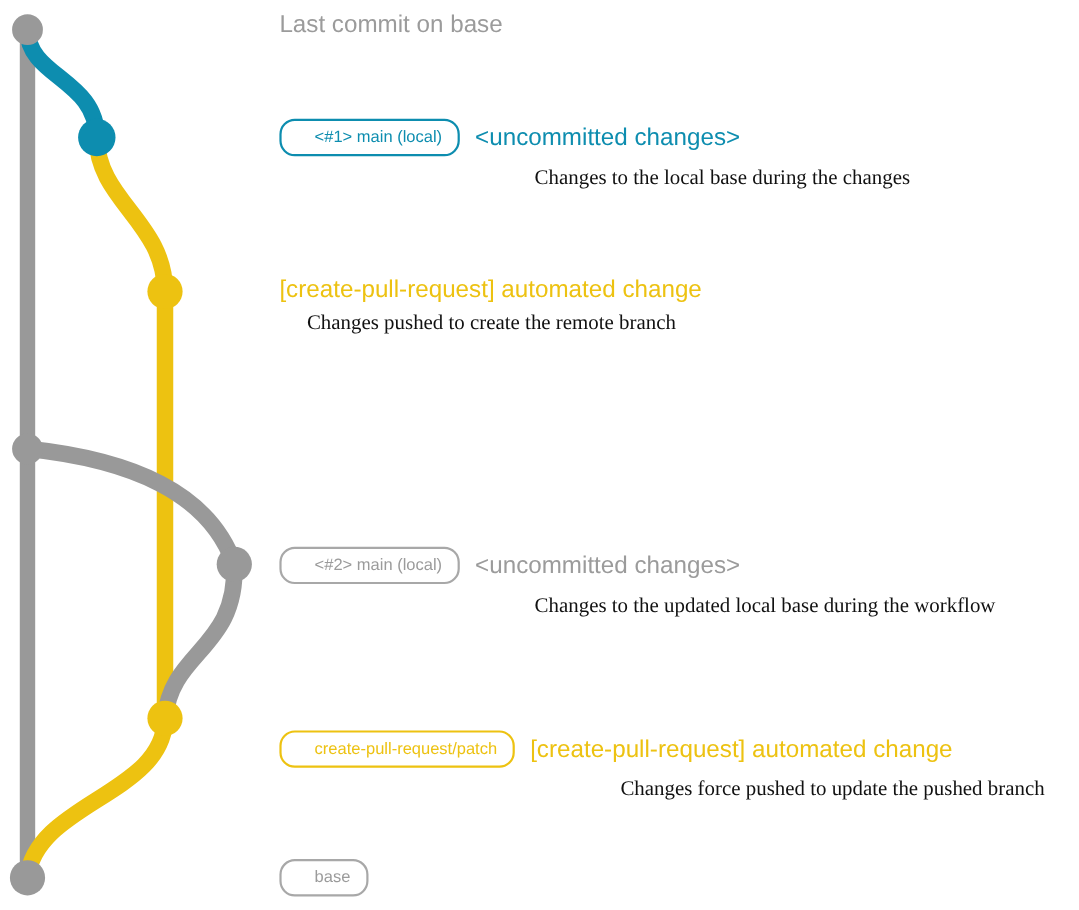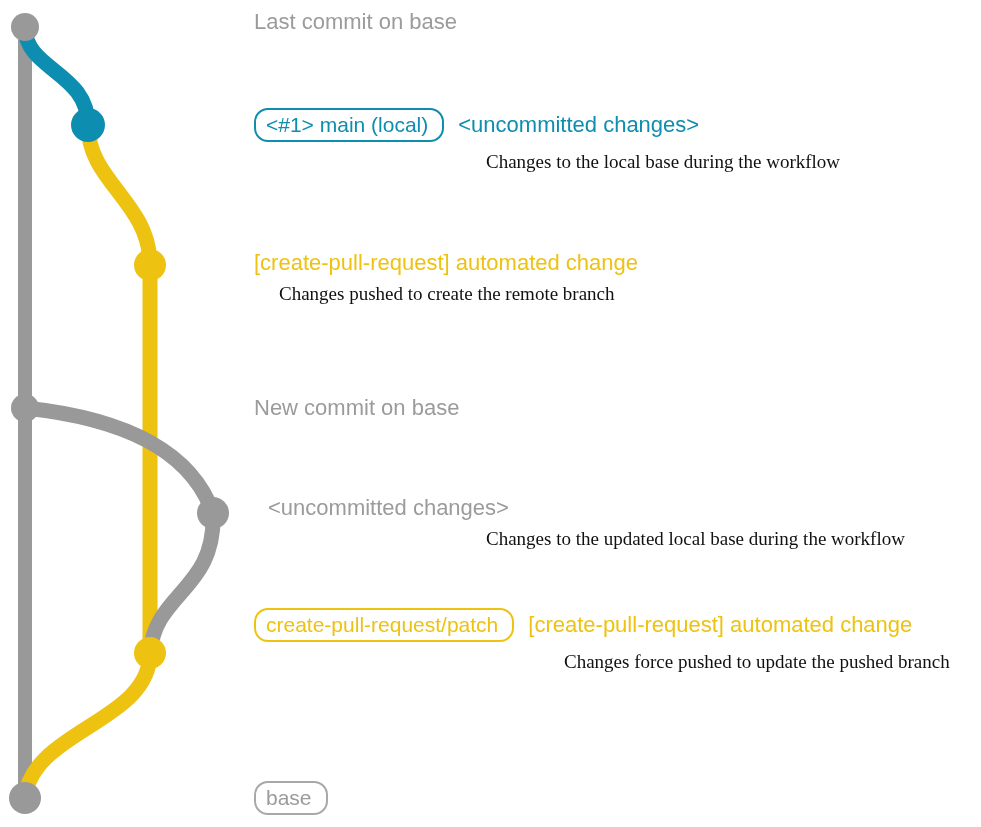--- a/index.html
+++ b/index.html
@@ -37,22 +37,22 @@
     display: flex;
     align-items: center;
     white-space: nowrap;
   }
   .pill {
     display: inline-flex;
     align-items: center;
     justify-content: center;
     border: 2px solid #999999;
     border-radius: 14px;
-    padding: 4px 14px 6px 10px;
-    font-size: 21px;
+    padding: 4px 14px 6px 30px;
+    font-size: 15px;
     line-height: 1;
     color: #999999;
     box-sizing: border-box;
     height: 34px;
   }
   .pill.blue  { border-color: #0d8daf; color: #0d8daf; }
   .pill.yellow{ border-color: #edc211; color: #edc211; }
   .pill.gray  { border-color: #a8a8a8; color: #9b9b9b; }
 
   .subject {
@@ -115,51 +115,45 @@
       </div>
     </div>
   </div>
 
   <div class="row" style="left:254px; top:108px;">
     <div class="stack">
       <div class="rowline">
         <span class="pill blue">&lt;#1&gt; main (local)</span>
         <span class="subject blue gap-pill">&lt;uncommitted changes&gt;</span>
       </div>
-      <div class="desc" style="margin-left:232px;">Changes to the local base during the workflow</div>
+      <div class="desc" style="margin-left:232px;">Changes to the local base during the changes</div>
     </div>
   </div>
 
   <div class="row" style="left:254px; top:252px;">
     <div class="stack">
       <div class="rowline">
         <span class="subject yellow">[create-pull-request] automated change</span>
       </div>
       <div class="desc" style="margin-left:25px;">Changes pushed to create the remote branch</div>
     </div>
   </div>
 
-  <div class="row" style="left:254px; top:397px;">
-    <div class="stack">
-      <div class="rowline">
-        <span class="subject gray">New commit on base</span>
-      </div>
-    </div>
-  </div>
 
   <div class="row" style="left:254px; top:497px;">
     <div class="stack">
       <div class="rowline">
+        <span class="pill gray">&lt;#2&gt; main (local)</span>
         <span class="subject gray gap-pill">&lt;uncommitted changes&gt;</span>
       </div>
       <div class="desc" style="margin-left:232px;">Changes to the updated local base during the workflow</div>
     </div>
   </div>
 
-  <div class="row" style="left:254px; top:608px;">
+  <div class="row" style="left:254px; top:664px;">
     <div class="stack">
       <div class="rowline">
         <span class="pill yellow">create-pull-request/patch</span>
         <span class="subject yellow gap-pill">[create-pull-request] automated change</span>
       </div>
       <div class="desc" style="margin-left:310px;">Changes force pushed to update the pushed branch</div>
     </div>
   </div>
 
   <div class="row" style="left:254px; top:781px;">

